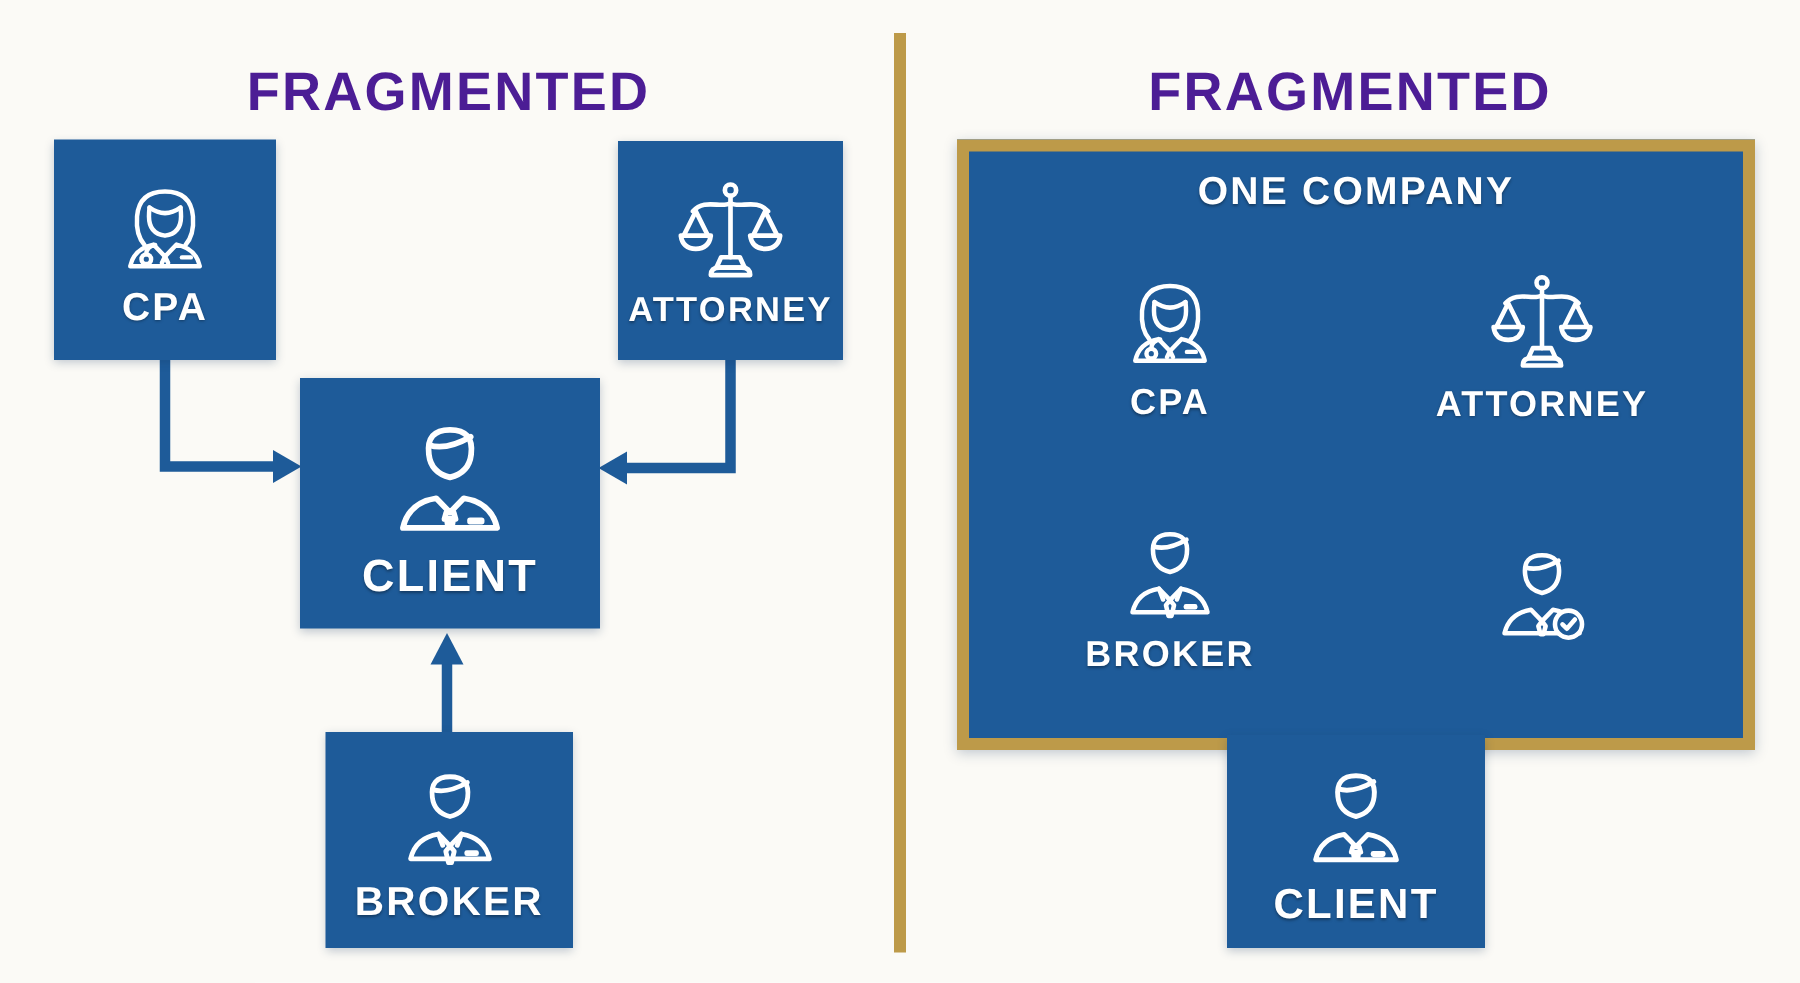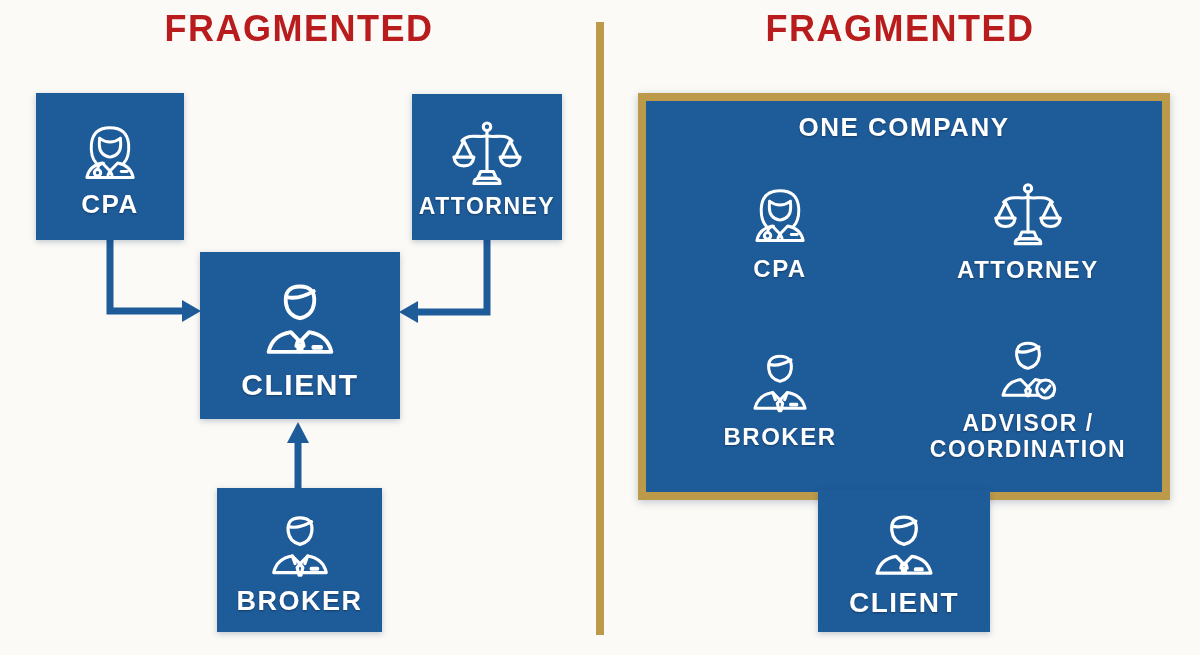--- a/index.html
+++ b/index.html
@@ -1,24 +1,24 @@
 <!DOCTYPE html>
 <html><head>
 <meta charset="utf-8">
 <style>
   html,body{margin:0;padding:0;}
   body{font-family:"Liberation Sans", sans-serif;}
   .canvas{position:relative;width:1200px;height:655px;background:#fbfaf6;overflow:hidden;}
-  .panel-title{position:absolute;top:8px;text-align:center;font-size:36px;font-weight:bold;
-    letter-spacing:1.5px;color:#b91c1c;}
+  .panel-title{position:absolute;top:40px;text-align:center;font-size:36px;font-weight:bold;
+    letter-spacing:1.5px;color:#4c1d95;}
   .divider{position:absolute;left:596px;top:22px;width:8px;height:613px;background:#bd9a49;}
   .bluebox{position:absolute;background:#1e5b99;display:flex;flex-direction:column;
     align-items:center;justify-content:center;box-shadow:0 2px 6px rgba(20,50,90,.25);}
   .box-label{color:#ffffff;font-weight:bold;letter-spacing:1.5px;
-    text-shadow:0 1px 2px rgba(0,0,0,.35);text-align:center;line-height:1.12;}
+    text-shadow:0 1px 2px rgba(0,0,0,.35);text-align:right;line-height:1.12;}
   .arrow-layer{position:absolute;left:0;top:0;width:1200px;height:655px;pointer-events:none;}
   .company-box{position:absolute;left:638px;top:93px;width:532px;height:407px;
     background:#1e5b99;border:8px solid #bd9a49;box-sizing:border-box;
     display:flex;flex-direction:column;align-items:stretch;box-shadow:0 2px 8px rgba(20,50,90,.25);}
   .company-header{margin-top:12px;text-align:center;font-size:26px;}
   .company-grid{flex:1;display:grid;grid-template-columns:1fr 1fr;grid-template-rows:1fr 1.05fr;
     padding:6px 10px 10px 10px;}
   .member{display:flex;flex-direction:column;align-items:center;justify-content:center;}
   .member .box-label{margin-top:3px;font-size:24px;}
   .member-label-wide{max-width:250px;}
@@ -149,21 +149,20 @@
       <div class="member">
         <svg class="icon" width="78" height="78" viewBox="0 0 64 64">
             <use href="#sym-man-tie"></use>
           </svg>
         <div class="box-label">BROKER</div>
       </div>
       <div class="member">
         <svg class="icon" width="78" height="78" viewBox="0 0 64 64">
             <use href="#sym-man-check"></use>
           </svg>
-        <div class="box-label member-label-wide" style="font-size:23px;">ADVISOR / COORDINATION</div>
       </div>
     </div>
   </div>
 
   <div class="bluebox" style="left:818px;top:490px;width:172px;height:142px;">
     <svg class="icon" width="84" height="84" viewBox="0 0 64 64">
         <use href="#sym-man-client"></use>
       </svg>
     <div class="box-label" style="font-size:28px;">CLIENT</div>
   </div>

